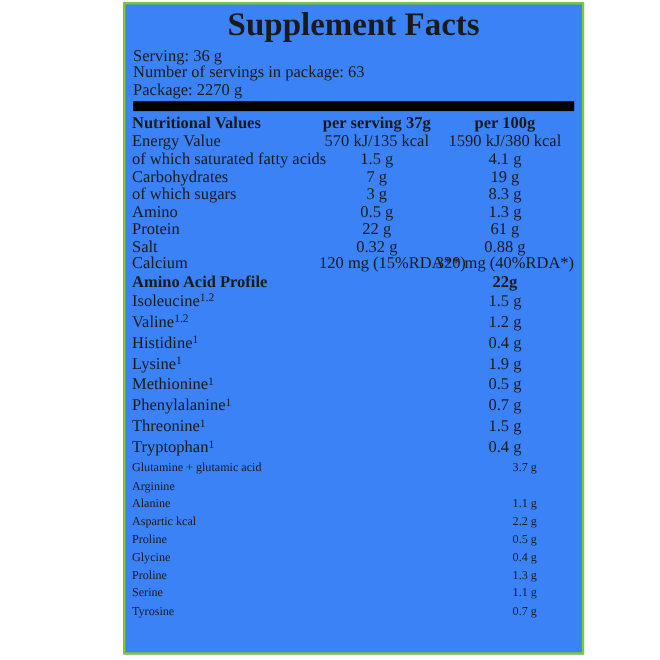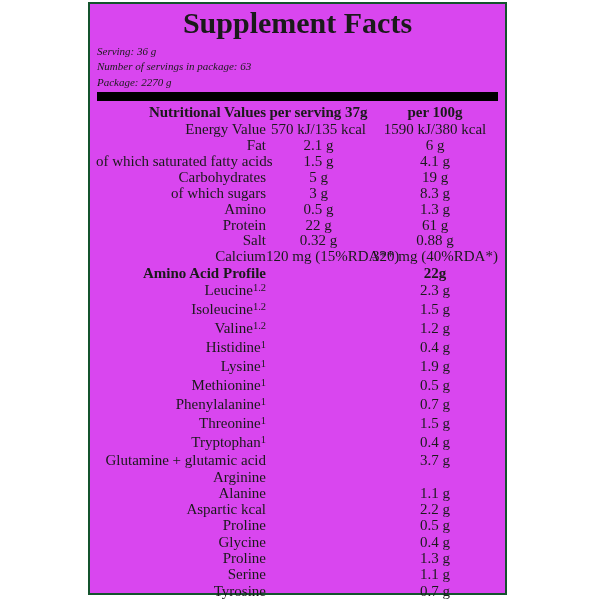--- a/index.html
+++ b/index.html
@@ -6,62 +6,61 @@
     margin: 0; padding: 0;
     width: 600px; height: 600px;
     background: #ffffff;
     font-family: "Liberation Serif", "DejaVu Serif", serif;
     color: #1a1a1a;
     -webkit-font-smoothing: antialiased;
   }
   .stage { position: relative; width: 600px; height: 600px; background: #ffffff; overflow: hidden; }
   .label-box {
     position: absolute;
-    left: 88px; top: 2px;
+    left: 112px; top: 2px;
     width: 403px; height: 589px;
-    border: 2px solid #14532d;
-    background: #d946ef;
+    border: 2px solid #84cc16;
+    background: #3b82f6;
     padding: 0 6px;
     box-sizing: content-box;
   }
   .title {
     text-align: center;
     font-weight: bold;
     font-size: 30px;
     line-height: 34px;
     margin-top: 2px;
     height: 38px;
     letter-spacing: 0px;
     white-space: nowrap;
   }
   .meta-line {
-    font-size: 11px;
+    font-size: 15px;
     line-height: 15.4px;
     white-space: nowrap;
     padding-left: 1px;
-    font-style: italic;
   }
   .divider-bar {
     height: 9px;
     background: #000000;
     margin: 2px 1px 0 1px;
   }
   .trow {
     display: grid;
     grid-template-columns: 170px 105px 1fr;
     align-items: center;
   }
-  .trow .c1 { text-align: right; white-space: nowrap; }
+  .trow .c1 { text-align: left; white-space: nowrap; }
   .trow .c2 { text-align: center; white-space: nowrap; }
   .trow .c3 { text-align: center; white-space: nowrap; }
   .header-row { height: 19px; line-height: 19px; padding-top: 2px; font-weight: bold; font-size: 15px; }
   .nut-row { height: 15.9px; line-height: 15.9px; font-size: 15px; }
   .amino-header { height: 16px; line-height: 16px; font-weight: bold; font-size: 15px; }
   .amino-row.tall { height: 19px; line-height: 19px; font-size: 15px; }
-  .amino-row.short { height: 16.3px; line-height: 16.3px; font-size: 15px; }
+  .amino-row.short { height: 16.3px; line-height: 16.3px; font-size: 11px; gap: 18px; }
   .amino-row sup, .fnote {
     font-size: 10.5px;
     line-height: 0;
     vertical-align: 4px;
   }
 </style>
 </head>
 <body>
 
 <div class="stage">
@@ -83,32 +82,27 @@
       <div class="c3">per 100g</div>
     </div>
 
     <div>
         <div class="trow nut-row">
           <div class="c1">Energy Value</div>
           <div class="c2">570 kJ/135 kcal</div>
           <div class="c3">1590 kJ/380 kcal</div>
         </div>
         <div class="trow nut-row">
-          <div class="c1">Fat</div>
-          <div class="c2">2.1 g</div>
-          <div class="c3">6 g</div>
-        </div>
-        <div class="trow nut-row">
           <div class="c1">of which saturated fatty acids</div>
           <div class="c2">1.5 g</div>
           <div class="c3">4.1 g</div>
         </div>
         <div class="trow nut-row">
           <div class="c1">Carbohydrates</div>
-          <div class="c2">5 g</div>
+          <div class="c2">7 g</div>
           <div class="c3">19 g</div>
         </div>
         <div class="trow nut-row">
           <div class="c1">of which sugars</div>
           <div class="c2">3 g</div>
           <div class="c3">8.3 g</div>
         </div>
         <div class="trow nut-row">
           <div class="c1">Amino</div>
           <div class="c2">0.5 g</div>
@@ -132,25 +126,20 @@
       </div>
 
     <div class="trow amino-header">
       <div class="c1">Amino Acid Profile</div>
       <div class="c2"></div>
       <div class="c3">22g</div>
     </div>
 
     <div>
         <div class="trow amino-row tall">
-          <div class="c1"><span>Leucine</span><sup class="fnote">1.2</sup></div>
-          <div class="c2"></div>
-          <div class="c3">2.3 g</div>
-        </div>
-        <div class="trow amino-row tall">
           <div class="c1"><span>Isoleucine</span><sup class="fnote">1.2</sup></div>
           <div class="c2"></div>
           <div class="c3">1.5 g</div>
         </div>
         <div class="trow amino-row tall">
           <div class="c1"><span>Valine</span><sup class="fnote">1.2</sup></div>
           <div class="c2"></div>
           <div class="c3">1.2 g</div>
         </div>
         <div class="trow amino-row tall">

